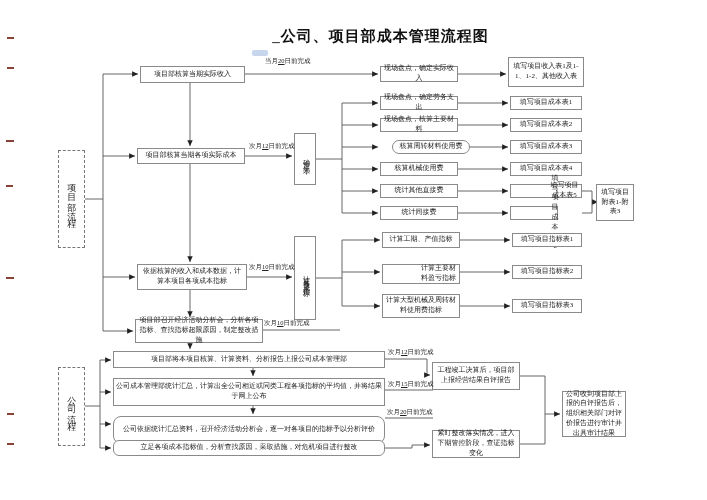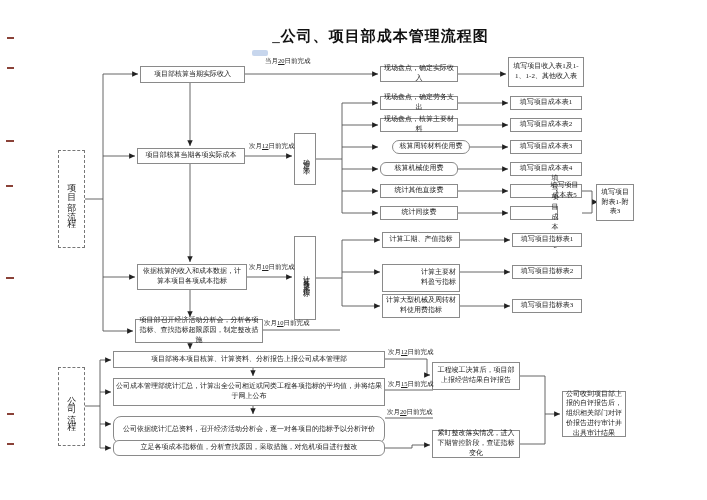--- a/index.html
+++ b/index.html
@@ -118,25 +118,25 @@
   <div class="node" style="left:137px;top:264px;width:110px;height:26px;">依据核算的收入和成本数据，计算本项目各项成本指标</div>
   <div class="node" style="left:135px;top:319px;width:128px;height:24px;">项目部召开经济活动分析会，分析各项指标、查找指标超限原因，制定整改措施</div>
 
   <div class="node vtext" style="left:294px;top:133px;width:22px;height:52px;">确定成本</div>
   <div class="node vtext8" style="left:294px;top:236px;width:22px;height:84px;">计算各项成本指标</div>
 
   <div class="node" style="left:380px;top:66px;width:78px;height:16px;">现场盘点，确定实际收入</div>
   <div class="node" style="left:380px;top:96px;width:78px;height:14px;">现场盘点，确定劳务支出</div>
   <div class="node" style="left:380px;top:118px;width:78px;height:14px;">现场盘点，核算主要材料</div>
   <div class="node" style="left:392px;top:140px;width:78px;height:14px;border-radius:7px;">核算周转材料使用费</div>
-  <div class="node" style="left:380px;top:162px;width:78px;height:14px;border-radius:6px;">核算机械使用费</div>
+  <div class="node" style="left:380px;top:162px;width:78px;height:14px;">核算机械使用费</div>
   <div class="node" style="left:380px;top:184px;width:78px;height:14px;">统计其他直接费</div>
   <div class="node" style="left:380px;top:206px;width:78px;height:14px;">统计间接费</div>
   <div class="node" style="left:382px;top:232px;width:78px;height:16px;">计算工期、产值指标</div>
-  <div class="node" style="left:382px;top:264px;width:78px;height:28px;padding-left:37px;">计算主要材料盈亏指标</div>
+  <div class="node" style="left:382px;top:264px;width:78px;height:20px;padding-left:37px;">计算主要材料盈亏指标</div>
   <div class="node" style="left:382px;top:294px;width:78px;height:24px;">计算大型机械及周转材料使用费指标</div>
 
   <div class="node" style="left:508px;top:57px;width:76px;height:30px;">填写项目收入表1及1-1、1-2、其他收入表</div>
   <div class="node" style="left:510px;top:96px;width:72px;height:14px;">填写项目成本表1</div>
   <div class="node" style="left:510px;top:118px;width:72px;height:14px;">填写项目成本表2</div>
   <div class="node" style="left:510px;top:140px;width:72px;height:14px;">填写项目成本表3</div>
   <div class="node" style="left:510px;top:162px;width:72px;height:14px;">填写项目成本表4</div>
   <div class="node" style="left:510px;top:184px;width:72px;height:14px;padding-left:39px;">填写项目成本表5</div>
   <div class="node" style="left:510px;top:206px;width:48px;height:14px;padding-left:44px;">填写项目成本表6</div>
   <div class="node" style="left:596px;top:184px;width:38px;height:37px;">填写项目附表1-附表3</div>

